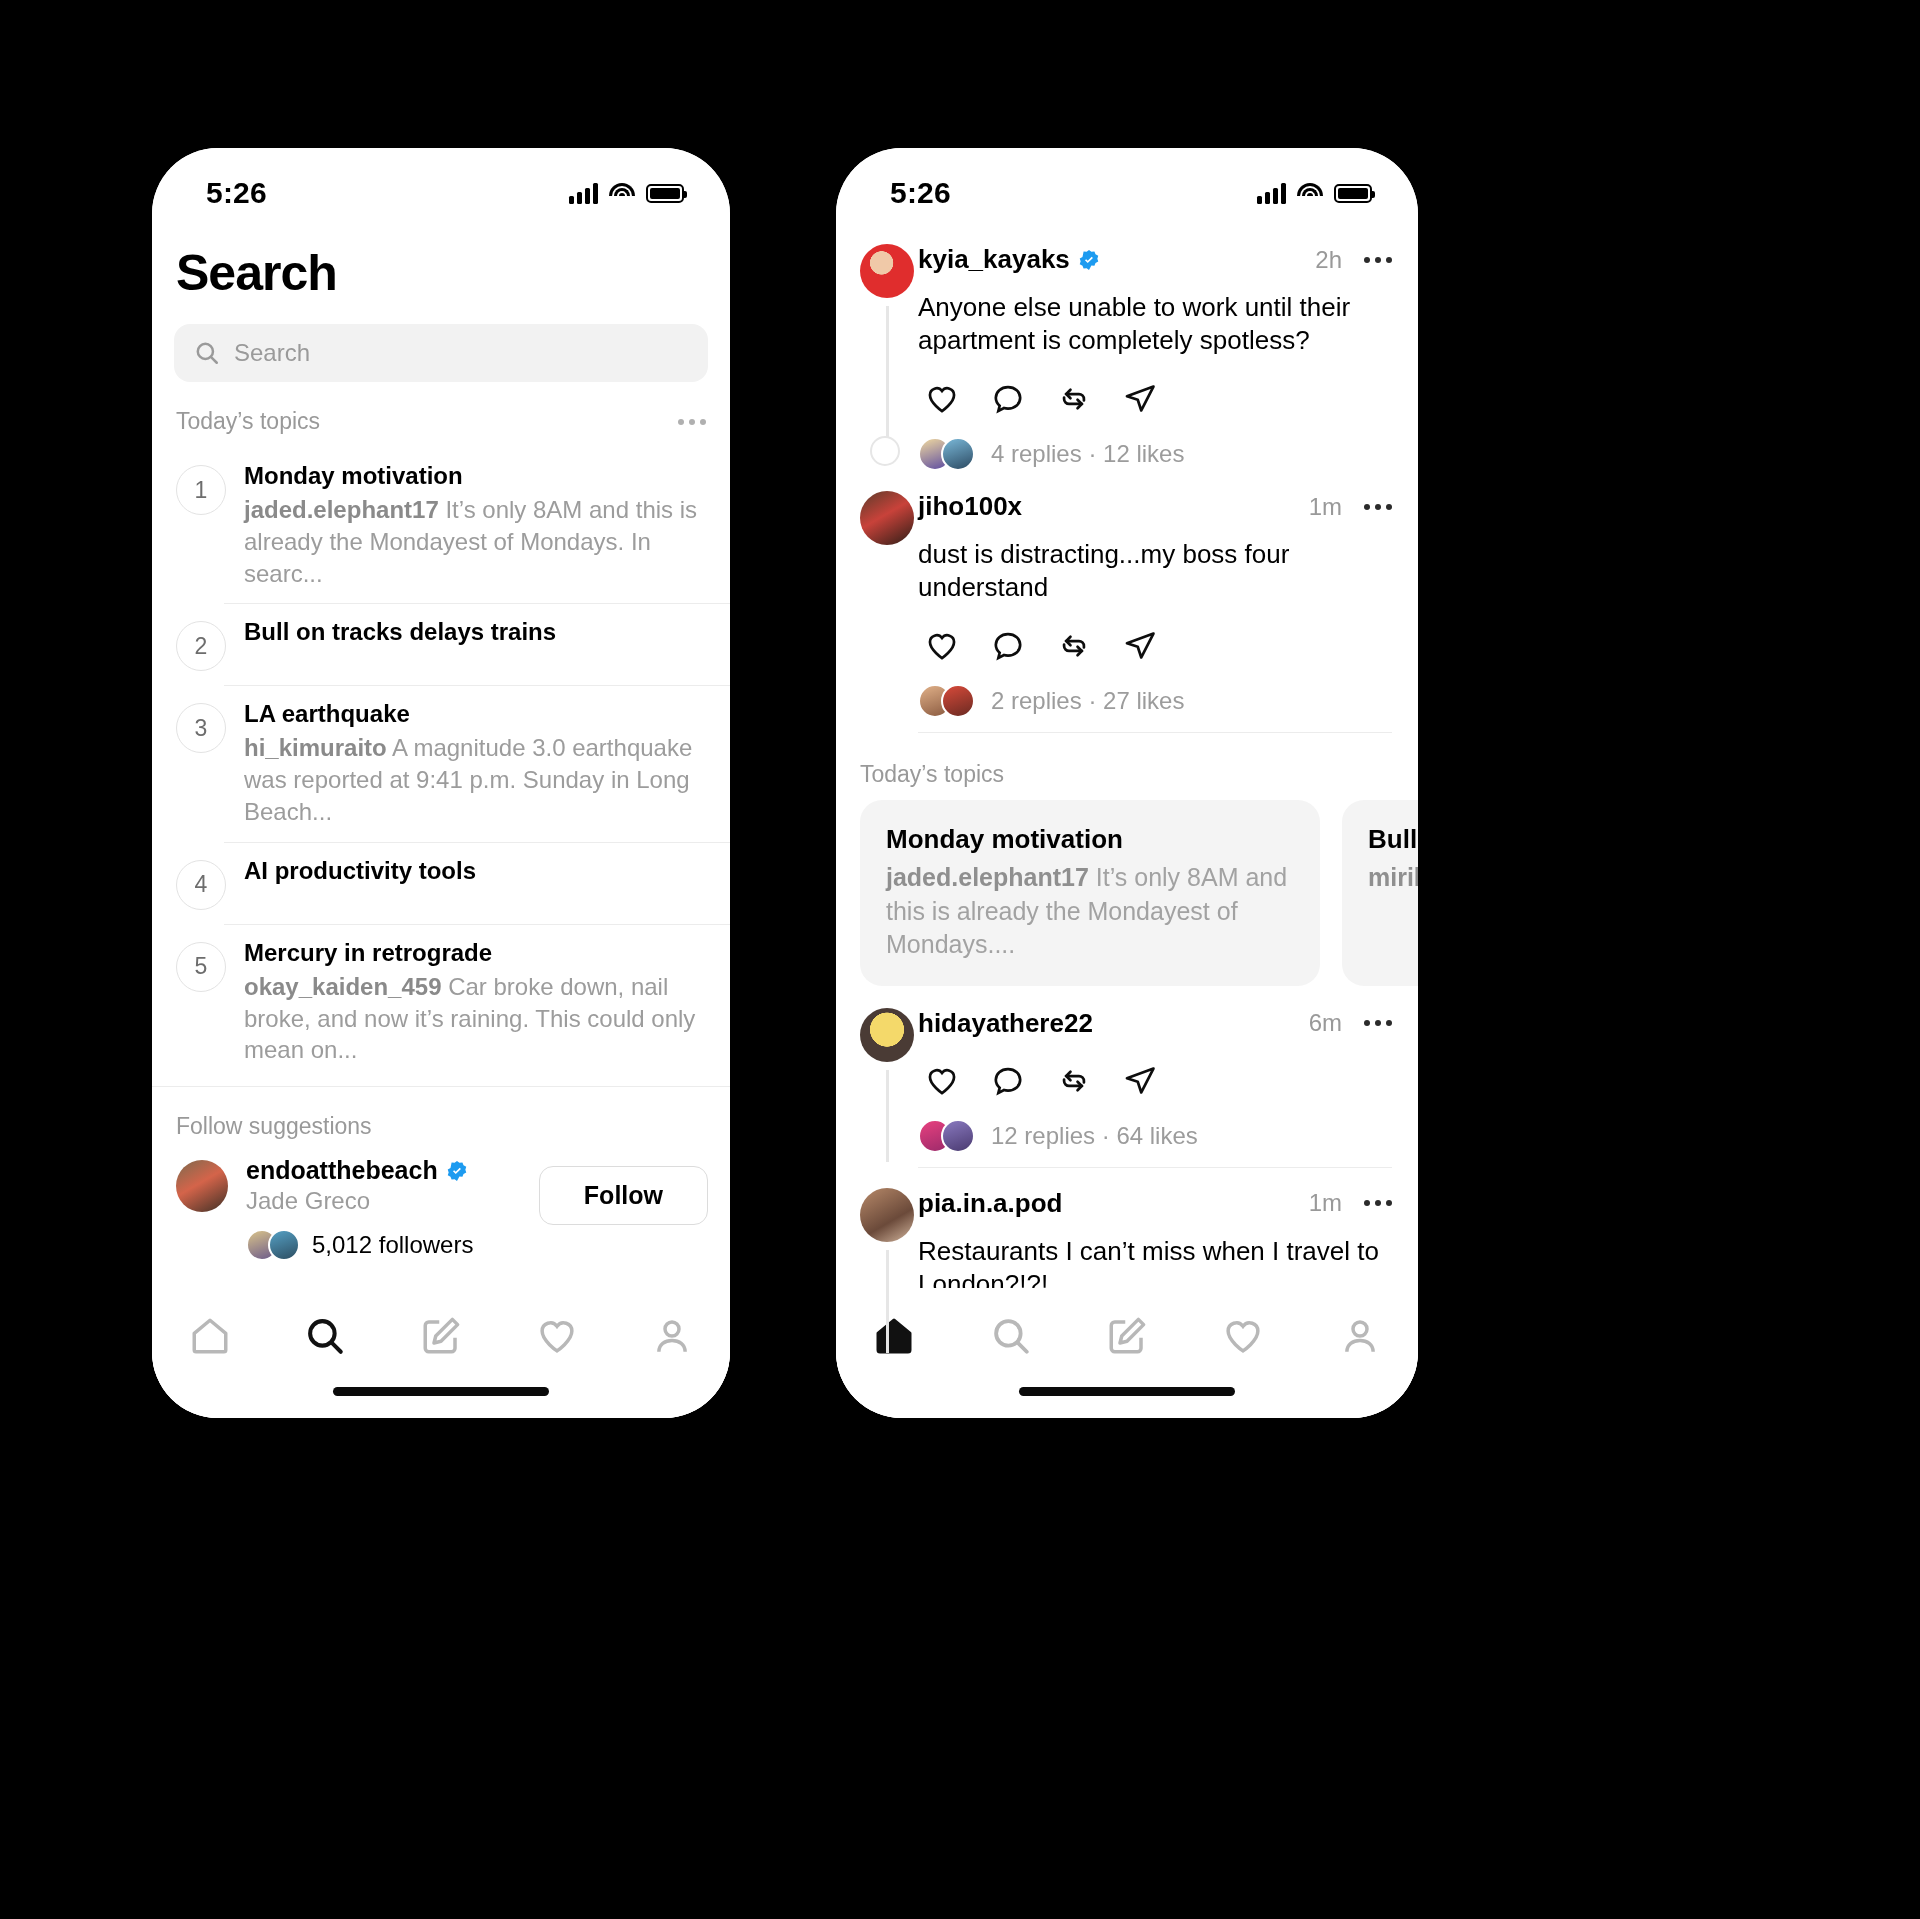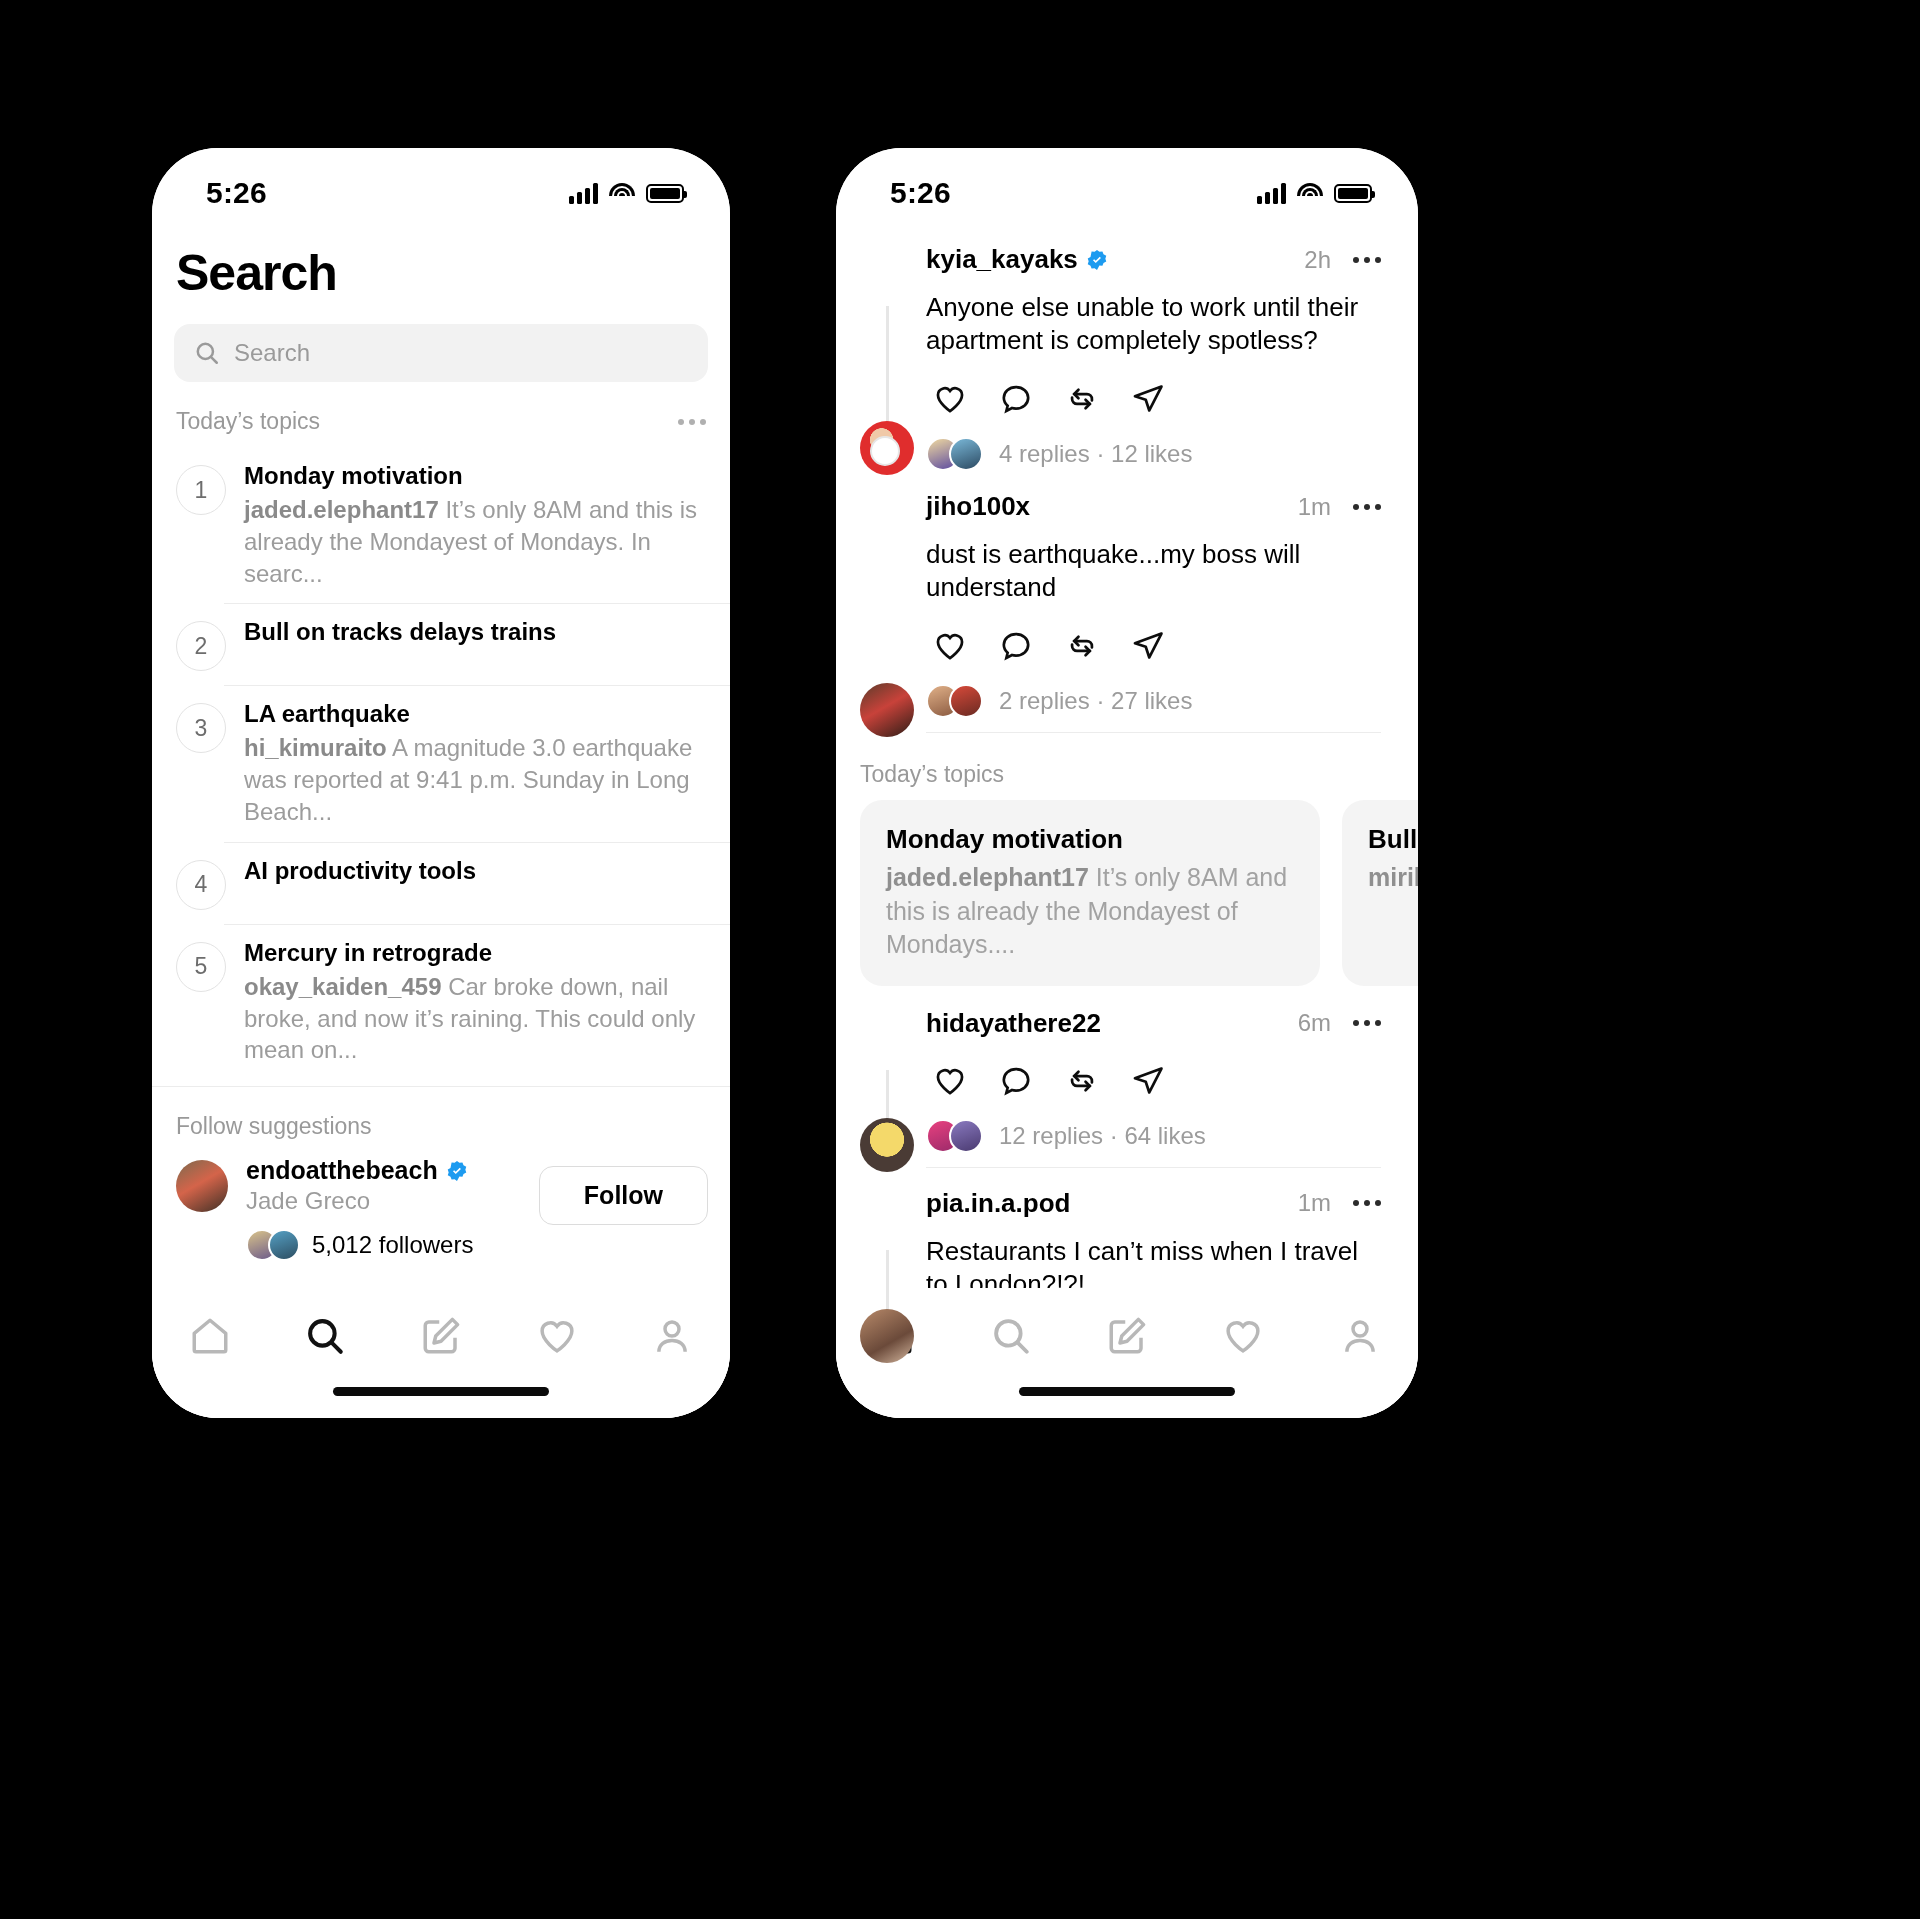--- a/index.html
+++ b/index.html
@@ -111,21 +111,21 @@
     position:absolute; left:0; right:0; bottom:0; height:130px;
     background:#fff; display:flex; align-items:flex-start; justify-content:space-around;
     padding-top: 18px;
   }
   .tabbar .tab { width:60px;height:60px;display:flex;align-items:center;justify-content:center; }
   .homebar { position:absolute;left:50%;transform:translateX(-50%);bottom:22px;
              width:216px;height:9px;border-radius:5px;background:#0a0a0a; }
 
   
   .feed { padding: 6px 0 0 0; }
-  .post { position:relative; padding: 16px 37px 0 24px; display:flex; gap:12px;align-items:flex-end; }
+  .post { position:relative; padding: 16px 26px 0 24px; display:flex; gap:4px; }
   .post-av { width:54px;height:54px;border-radius:50%;flex:none;overflow:hidden;position:relative;z-index:2; }
   .thread-line {
     position:absolute; left:50px; top:78px; bottom:10px; width:2.5px; background:#e6e6e6; z-index:1;
   }
   .post-main { flex:1; min-width:0; padding-bottom: 4px; }
   .post-top { display:flex; align-items:center; }
   .post-user { font-size:26px;font-weight:700;color:#000; }
   .post-meta { margin-left:auto; display:flex;align-items:center;gap:22px; }
   .post-time { font-size:24px;color:#999; }
   .post-more { display:flex;gap:5px; }
@@ -388,21 +388,21 @@
                 <span class="post-user">jiho100x</span>
                 <span class="post-meta">
                   <span class="post-time">1m</span>
                   <span class="post-more">
                     <i></i>
                     <i></i>
                     <i></i>
                   </span>
                 </span>
               </div>
-              <div class="post-text">dust is earthquake...my boss will understand</div>
+              <div class="post-text">dust is distracting...my boss four understand</div>
               <div class="actions">
                 <span class="act">
                   <svg width="34" height="34" viewBox="0 0 24 24" fill="none" stroke="#0d0d0d" stroke-width="1.9">
                     <path d="M12 20.5S3.5 14.8 3.5 9.2A4.7 4.7 0 0 1 12 6.4a4.7 4.7 0 0 1 8.5 2.8c0 5.6-8.5 11.3-8.5 11.3z"></path>
                   </svg>
                 </span>
                 <span class="act">
                   <svg width="34" height="34" viewBox="0 0 24 24" fill="none" stroke="#0d0d0d" stroke-width="1.9">
                     <path d="M12 3.6c4.9 0 8.6 3.3 8.6 7.6 0 4.3-3.7 7.6-8.6 7.6-1 0-1.9-.1-2.8-.4l-4 2 .9-3.6c-1.6-1.4-2.7-3.4-2.7-5.6 0-4.3 3.7-7.6 8.6-7.6z"></path>
                   </svg>

